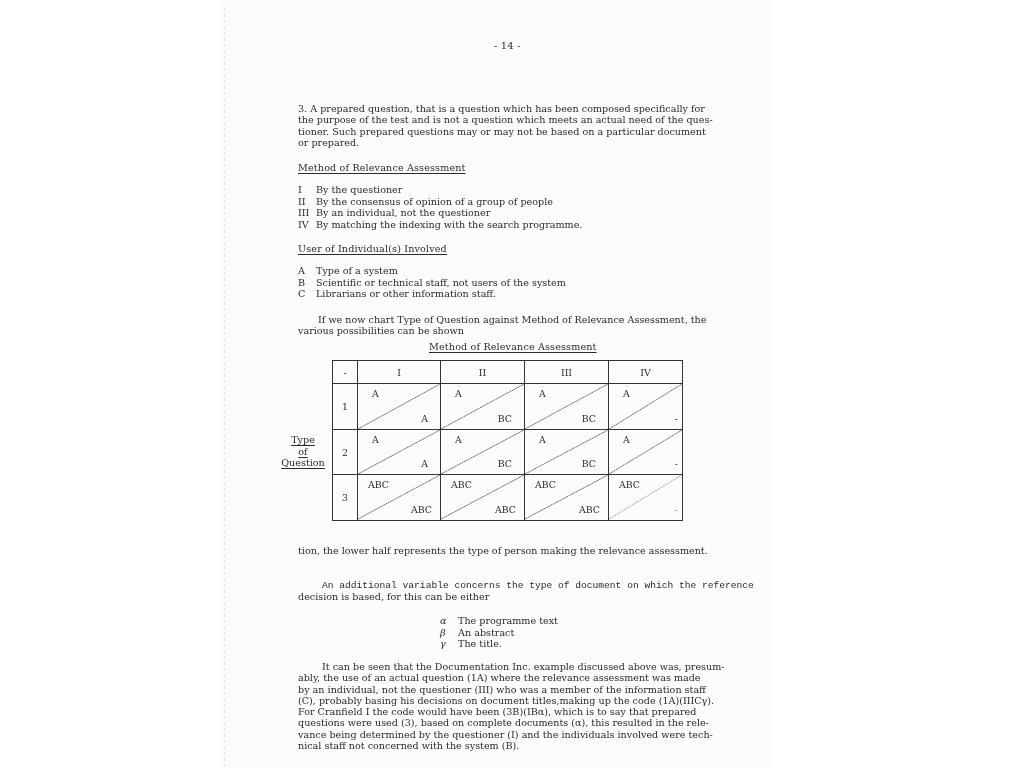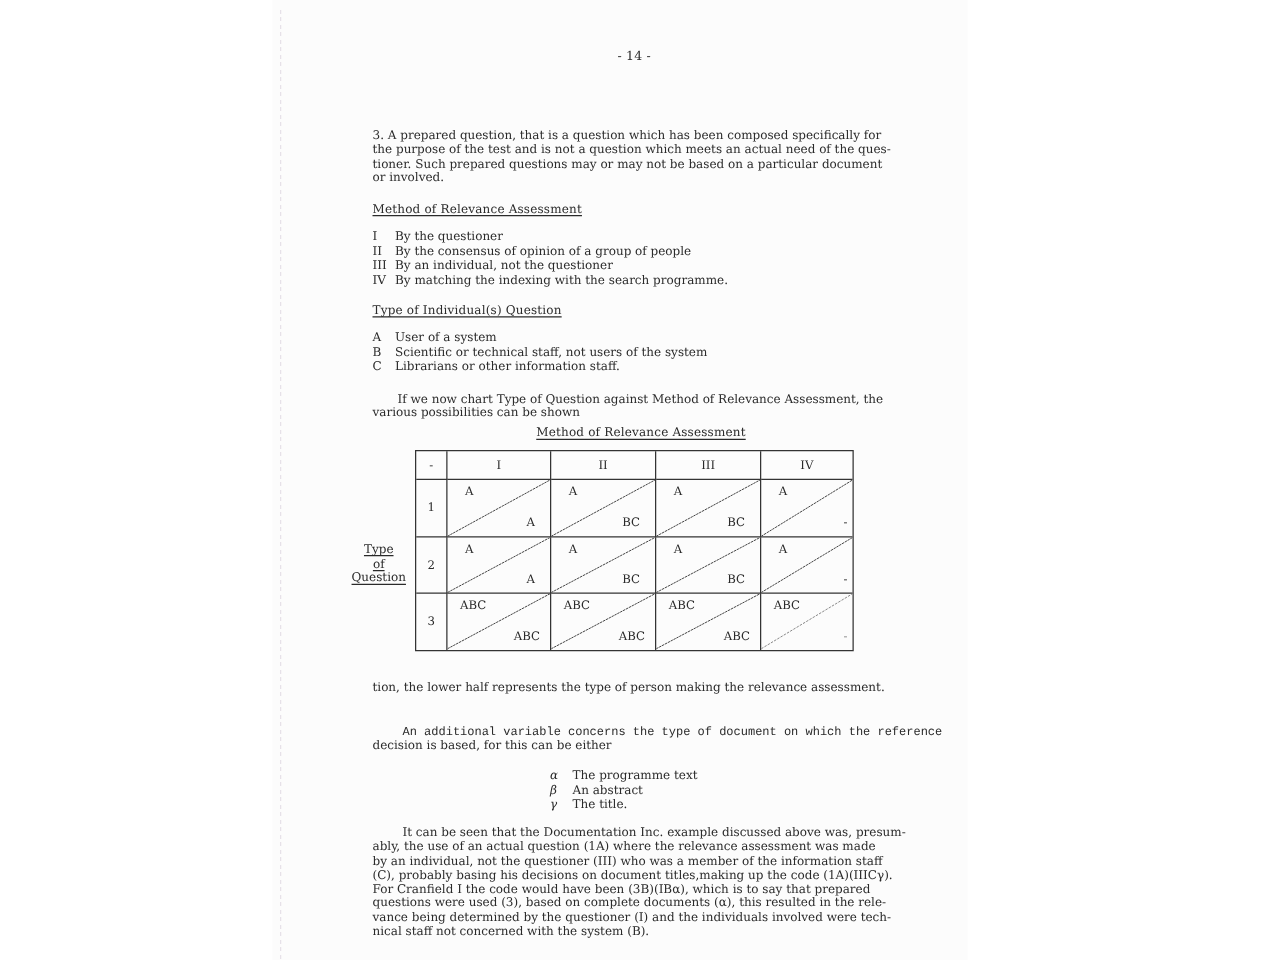--- a/index.html
+++ b/index.html
@@ -49,21 +49,21 @@
 
 <div class="page"></div>
 <div class="page-edge"></div>
 
 <div class="t pgnum">- 14 -</div>
 
 <div class="para" style="top:103px;">
   <div>3.  A prepared question, that is a question which has been composed specifically for</div>
   <div>the purpose of the test and is not a question which meets an actual need of the ques-</div>
   <div>tioner.  Such prepared questions may or may not be based on a particular document</div>
-  <div>or involved.</div>
+  <div>or prepared.</div>
 </div>
 
 <div class="t u" style="left:298px; top:162px;">Method of Relevance Assessment</div>
 <div class="list" style="top:184px;">
   <div class="row">
       <span class="key">I</span>
       <span>By the questioner</span>
     </div>
   <div class="row">
       <span class="key">II</span>
@@ -72,25 +72,25 @@
   <div class="row">
       <span class="key">III</span>
       <span>By an individual, not the questioner</span>
     </div>
   <div class="row">
       <span class="key">IV</span>
       <span>By matching the indexing with the search programme.</span>
     </div>
 </div>
 
-<div class="t u" style="left:298px; top:243px;">Type of Individual(s) Question</div>
+<div class="t u" style="left:298px; top:243px;">User of Individual(s) Involved</div>
 <div class="list" style="top:265px;">
   <div class="row">
       <span class="key">A</span>
-      <span>User of a system</span>
+      <span>Type of a system</span>
     </div>
   <div class="row">
       <span class="key">B</span>
       <span>Scientific or technical staff, not users of the system</span>
     </div>
   <div class="row">
       <span class="key">C</span>
       <span>Librarians or other information staff.</span>
     </div>
 </div>

